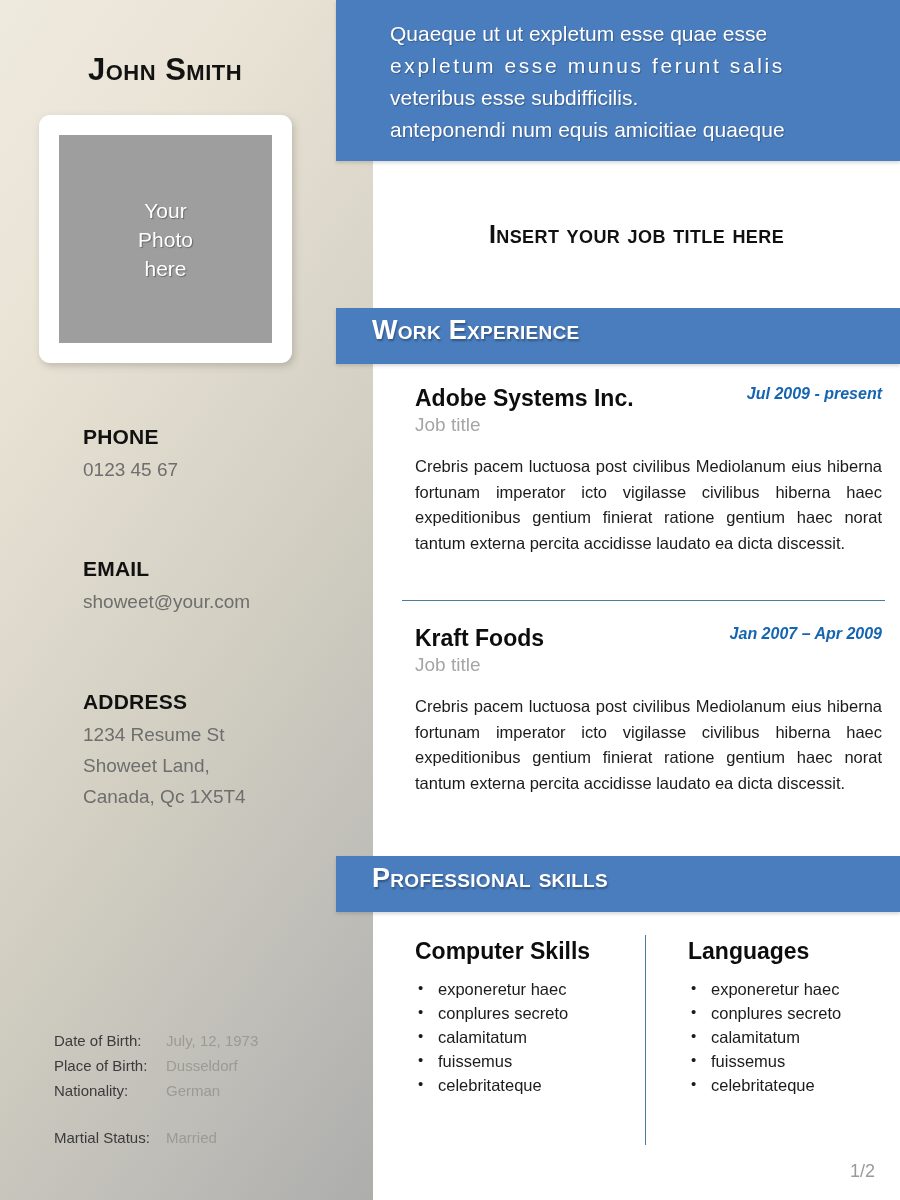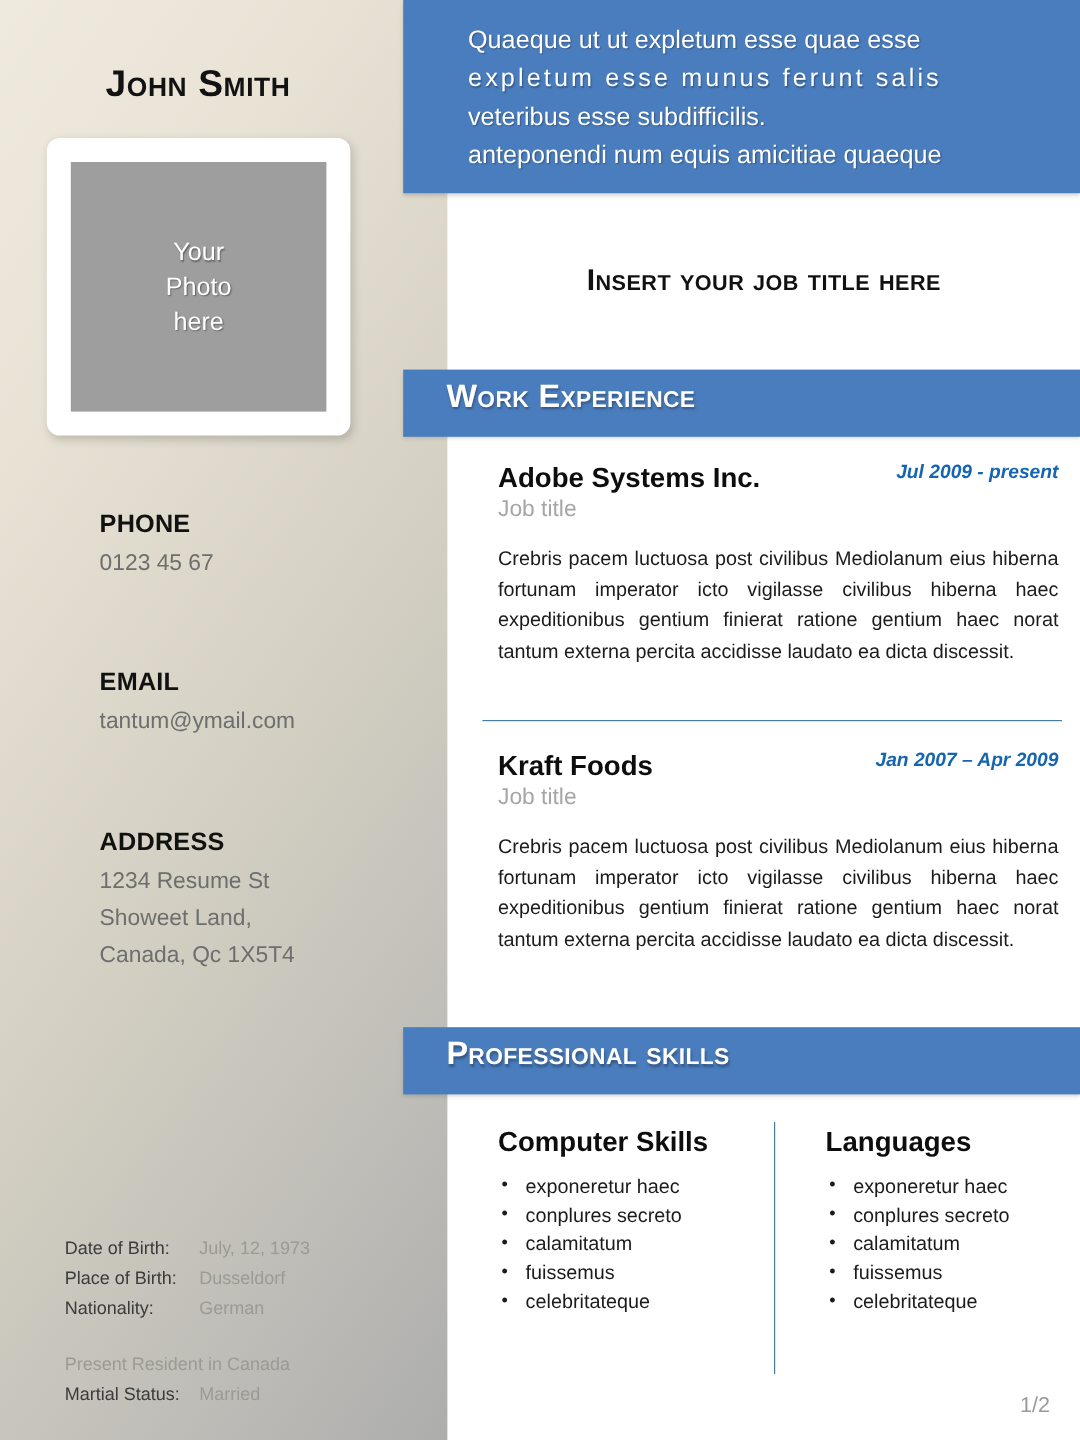--- a/index.html
+++ b/index.html
@@ -321,21 +321,21 @@
         </div>
       </div>
 
       <div class="contact-block" style="top:425px;">
         <div class="contact-label">PHONE</div>
         <div class="contact-value">0123 45 67</div>
       </div>
 
       <div class="contact-block" style="top:557px;">
         <div class="contact-label">EMAIL</div>
-        <div class="contact-value">tantum@ymail.com</div>
+        <div class="contact-value">showeet@your.com</div>
       </div>
 
       <div class="contact-block" style="top:690px;">
         <div class="contact-label">ADDRESS</div>
         <div class="contact-value">1234 Resume St</div>
         <div class="contact-value">Showeet Land,</div>
         <div class="contact-value">Canada, Qc 1X5T4</div>
       </div>
 
       <div class="personal-details">
@@ -345,21 +345,20 @@
         </div>
         <div class="pd-row">
           <span class="pd-key">Place of Birth:</span>
           <span class="pd-val">Dusseldorf</span>
         </div>
         <div class="pd-row">
           <span class="pd-key">Nationality:</span>
           <span class="pd-val">German</span>
         </div>
         <div class="pd-gap"></div>
-        <div class="pd-note">Present Resident in Canada</div>
         <div class="pd-row-status">
           <span class="pd-key">Martial Status:</span>
           <span class="pd-val">Married</span>
         </div>
       </div>
 
     </div>
   </div>
 
   <div class="content"></div>

